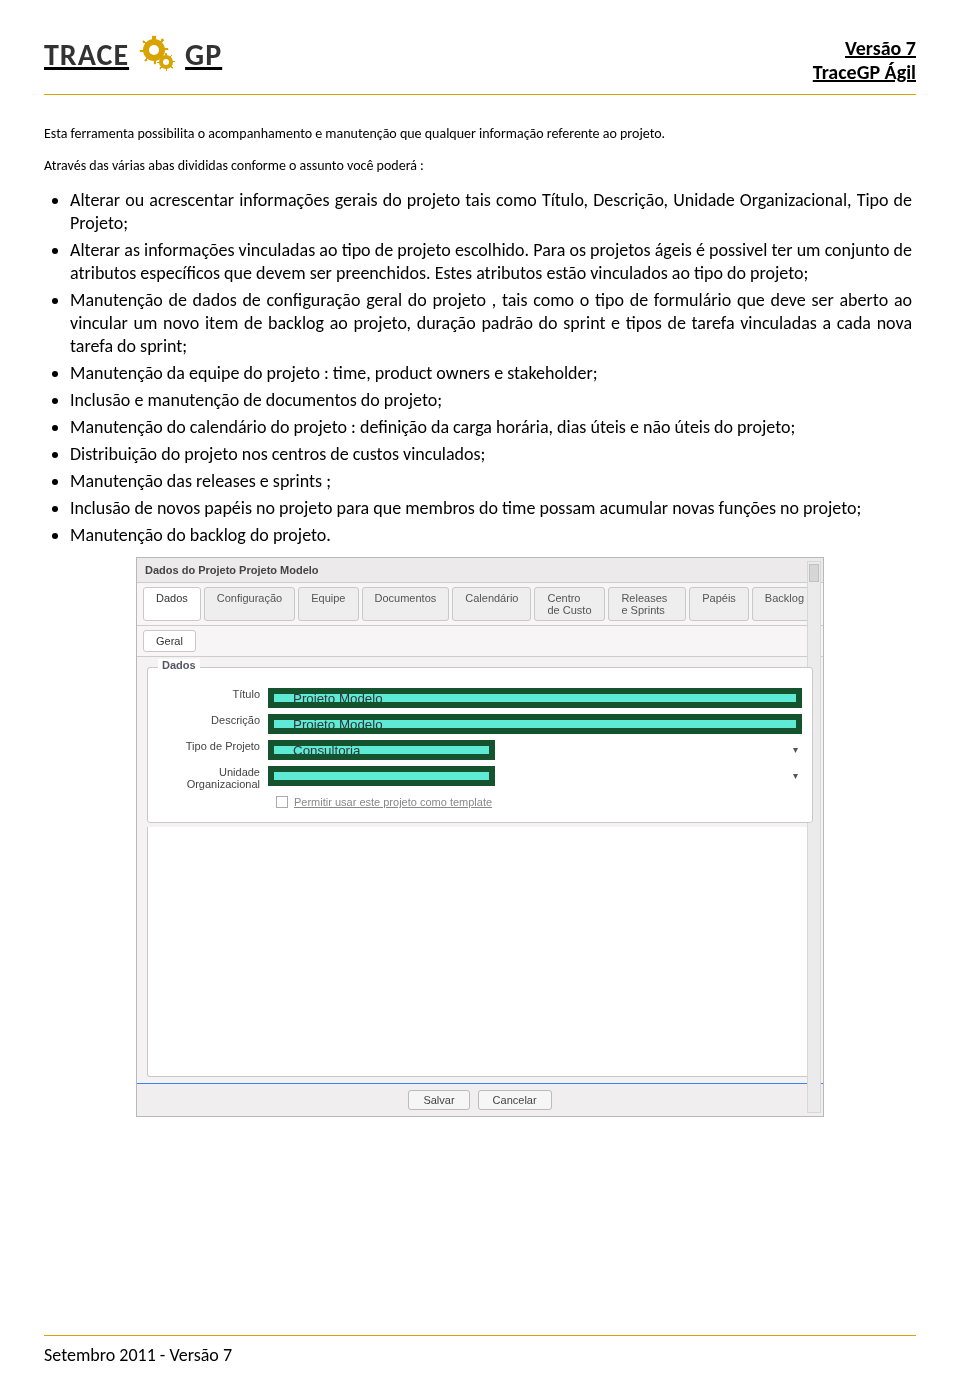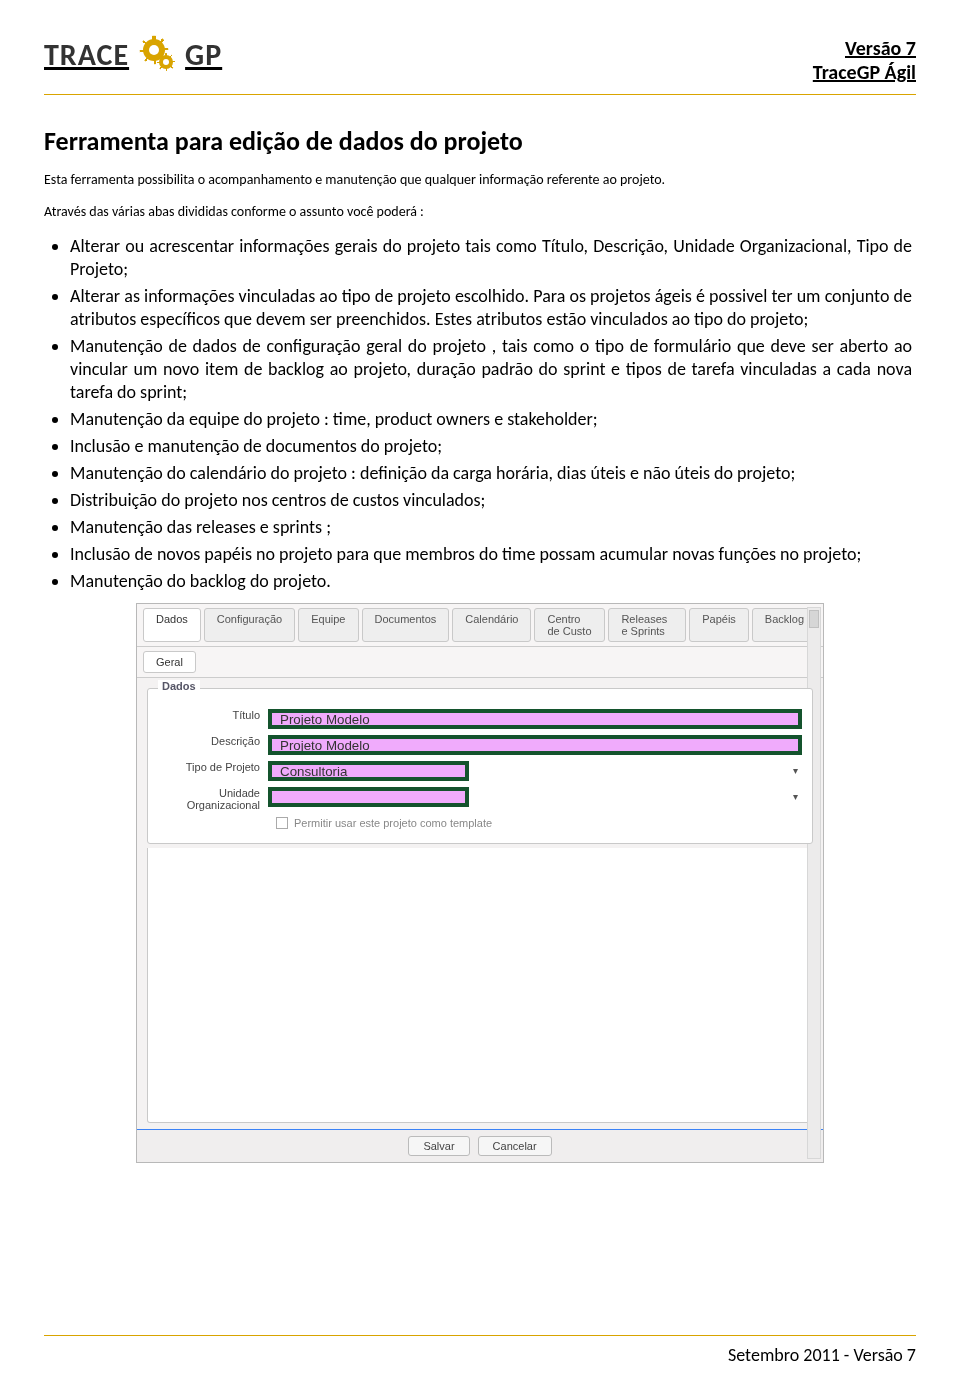--- a/index.html
+++ b/index.html
@@ -74,35 +74,35 @@
   }
   .tab.active { background:#fff; color:#333;}
   .fieldset {
     margin:10px 10px 4px 10px; border:1px solid #c9c9c9; border-radius:3px;
     padding:14px 10px 14px 10px; position:relative; background:#fff; flex:0 0 auto;
   }
   .fieldset-legend { position:absolute; top:-9px; left:10px; background:#fff; padding:0 4px; color:#556; font-weight:700; }
   .form-row { display:flex; align-items:flex-start; margin:6px 0; }
   .form-label { width:110px; text-align:right; padding-right:8px; color:#444; }
   .form-input, .form-select {
-    flex:1; height:20px; border:4px solid #14532d; padding:2px 8px; background:#f0abfc; color:#333;
+    flex:1; height:20px; border:6px solid #14532d; padding:2px 19px; background:#5eead4; color:#333;
   }
   .form-select { appearance:none; position:relative; }
   .select-wrap { flex:1; position:relative; }
   .select-wrap .chev { position:absolute; right:4px; top:4px; font-size:10px; color:#555; pointer-events:none; }
-  .checkbox-row { display:flex; align-items:center; margin-left:118px; margin-top:6px; gap:6px; color:#888; }
+  .checkbox-row { display:flex; align-items:center; margin-left:118px; margin-top:6px; gap:6px; color:#888;text-decoration:underline; }
   .checkbox-box { width:12px; height:12px; border:1px solid #aaa; background:#fff; }
   .app-spacer { flex:1; background:#fff; margin:0 10px 6px 10px; border:1px solid #c9c9c9; border-top:none; border-radius:0 0 3px 3px; }
   .button-row { display:flex; justify-content:center; gap:8px; padding:6px 0; border-top:1px solid #3b82f6; background:#f0eeee; }
   .btn { padding:3px 14px; background:#f6f6f6; border:1px solid #bbb; border-radius:3px; color:#444; cursor:pointer; }
   .scrollbar-stub { position:absolute; right:2px; top:3px; bottom:3px; width:14px; background:#ecebeb; border:1px solid #d7d7d7; }
   .scrollbar-thumb-top { position:absolute; top:2px; left:1px; right:1px; height:18px; background:#d6d6d6; border:1px solid #c0c0c0; }
   .footer-area {
     position:absolute; bottom:28px; left:44px; right:44px;
-    border-top:1px solid #d9a400; padding-top:8px; text-align:right;
+    border-top:1px solid #d9a400; padding-top:8px; text-align:left;
     font-size:18px; color:#000;
   }
 </style>
 </head>
 <body>
 
 <div class="page">
   <div class="header-row">
     <div class="logo-box">
       <span class="logo-text">TRACE</span>
@@ -111,21 +111,20 @@
           <span class="gear-small"></span>
       </span>
       <span class="logo-text">GP</span>
     </div>
     <div class="doc-meta">
       <div>Versão 7</div>
       <div>TraceGP Ágil</div>
     </div>
   </div>
 
-  <h1 class="page-title">Ferramenta para edição de dados do projeto</h1>
   <p class="body-text">Esta ferramenta possibilita o acompanhamento e manutenção que qualquer informação referente ao projeto.</p>
   <p class="body-text">Através das várias abas divididas conforme o assunto você poderá :</p>
 
   <ul class="bullets">
     <li>Alterar ou acrescentar informações gerais do projeto tais como Título, Descrição, Unidade Organizacional, Tipo de Projeto;</li>
     <li>Alterar as informações vinculadas ao tipo de projeto escolhido. Para os projetos ágeis é possivel ter um conjunto de atributos específicos que devem ser preenchidos. Estes atributos estão vinculados ao tipo do projeto;</li>
     <li>Manutenção de dados de configuração geral do projeto , tais como o tipo de formulário que deve ser aberto ao vincular um novo item de backlog ao projeto, duração padrão do sprint e tipos de tarefa vinculadas a cada nova tarefa do sprint;</li>
     <li>Manutenção da equipe do projeto : time, product owners e stakeholder;</li>
     <li>Inclusão e manutenção de documentos do projeto;</li>
     <li>Manutenção do calendário do projeto : definição da carga horária, dias úteis e não úteis do projeto;</li>
@@ -133,20 +132,21 @@
     <li>Manutenção das releases e sprints ;</li>
     <li>Inclusão de novos papéis no projeto para que membros do time possam acumular novas funções no projeto;</li>
     <li>Manutenção do backlog do projeto.</li>
   </ul>
 
   <div class="screenshot-wrap">
     <div class="app-frame">
       <div class="scrollbar-stub">
         <div class="scrollbar-thumb-top"></div>
       </div>
+      <div class="app-titlebar">Dados do Projeto Projeto Modelo</div>
 
       <div class="tabs-row">
         <div class="tab active">Dados</div>
         <div class="tab">Configuração</div>
         <div class="tab">Equipe</div>
         <div class="tab">Documentos</div>
         <div class="tab">Calendário</div>
         <div class="tab">Centro de Custo</div>
         <div class="tab">Releases e Sprints</div>
         <div class="tab">Papéis</div>

